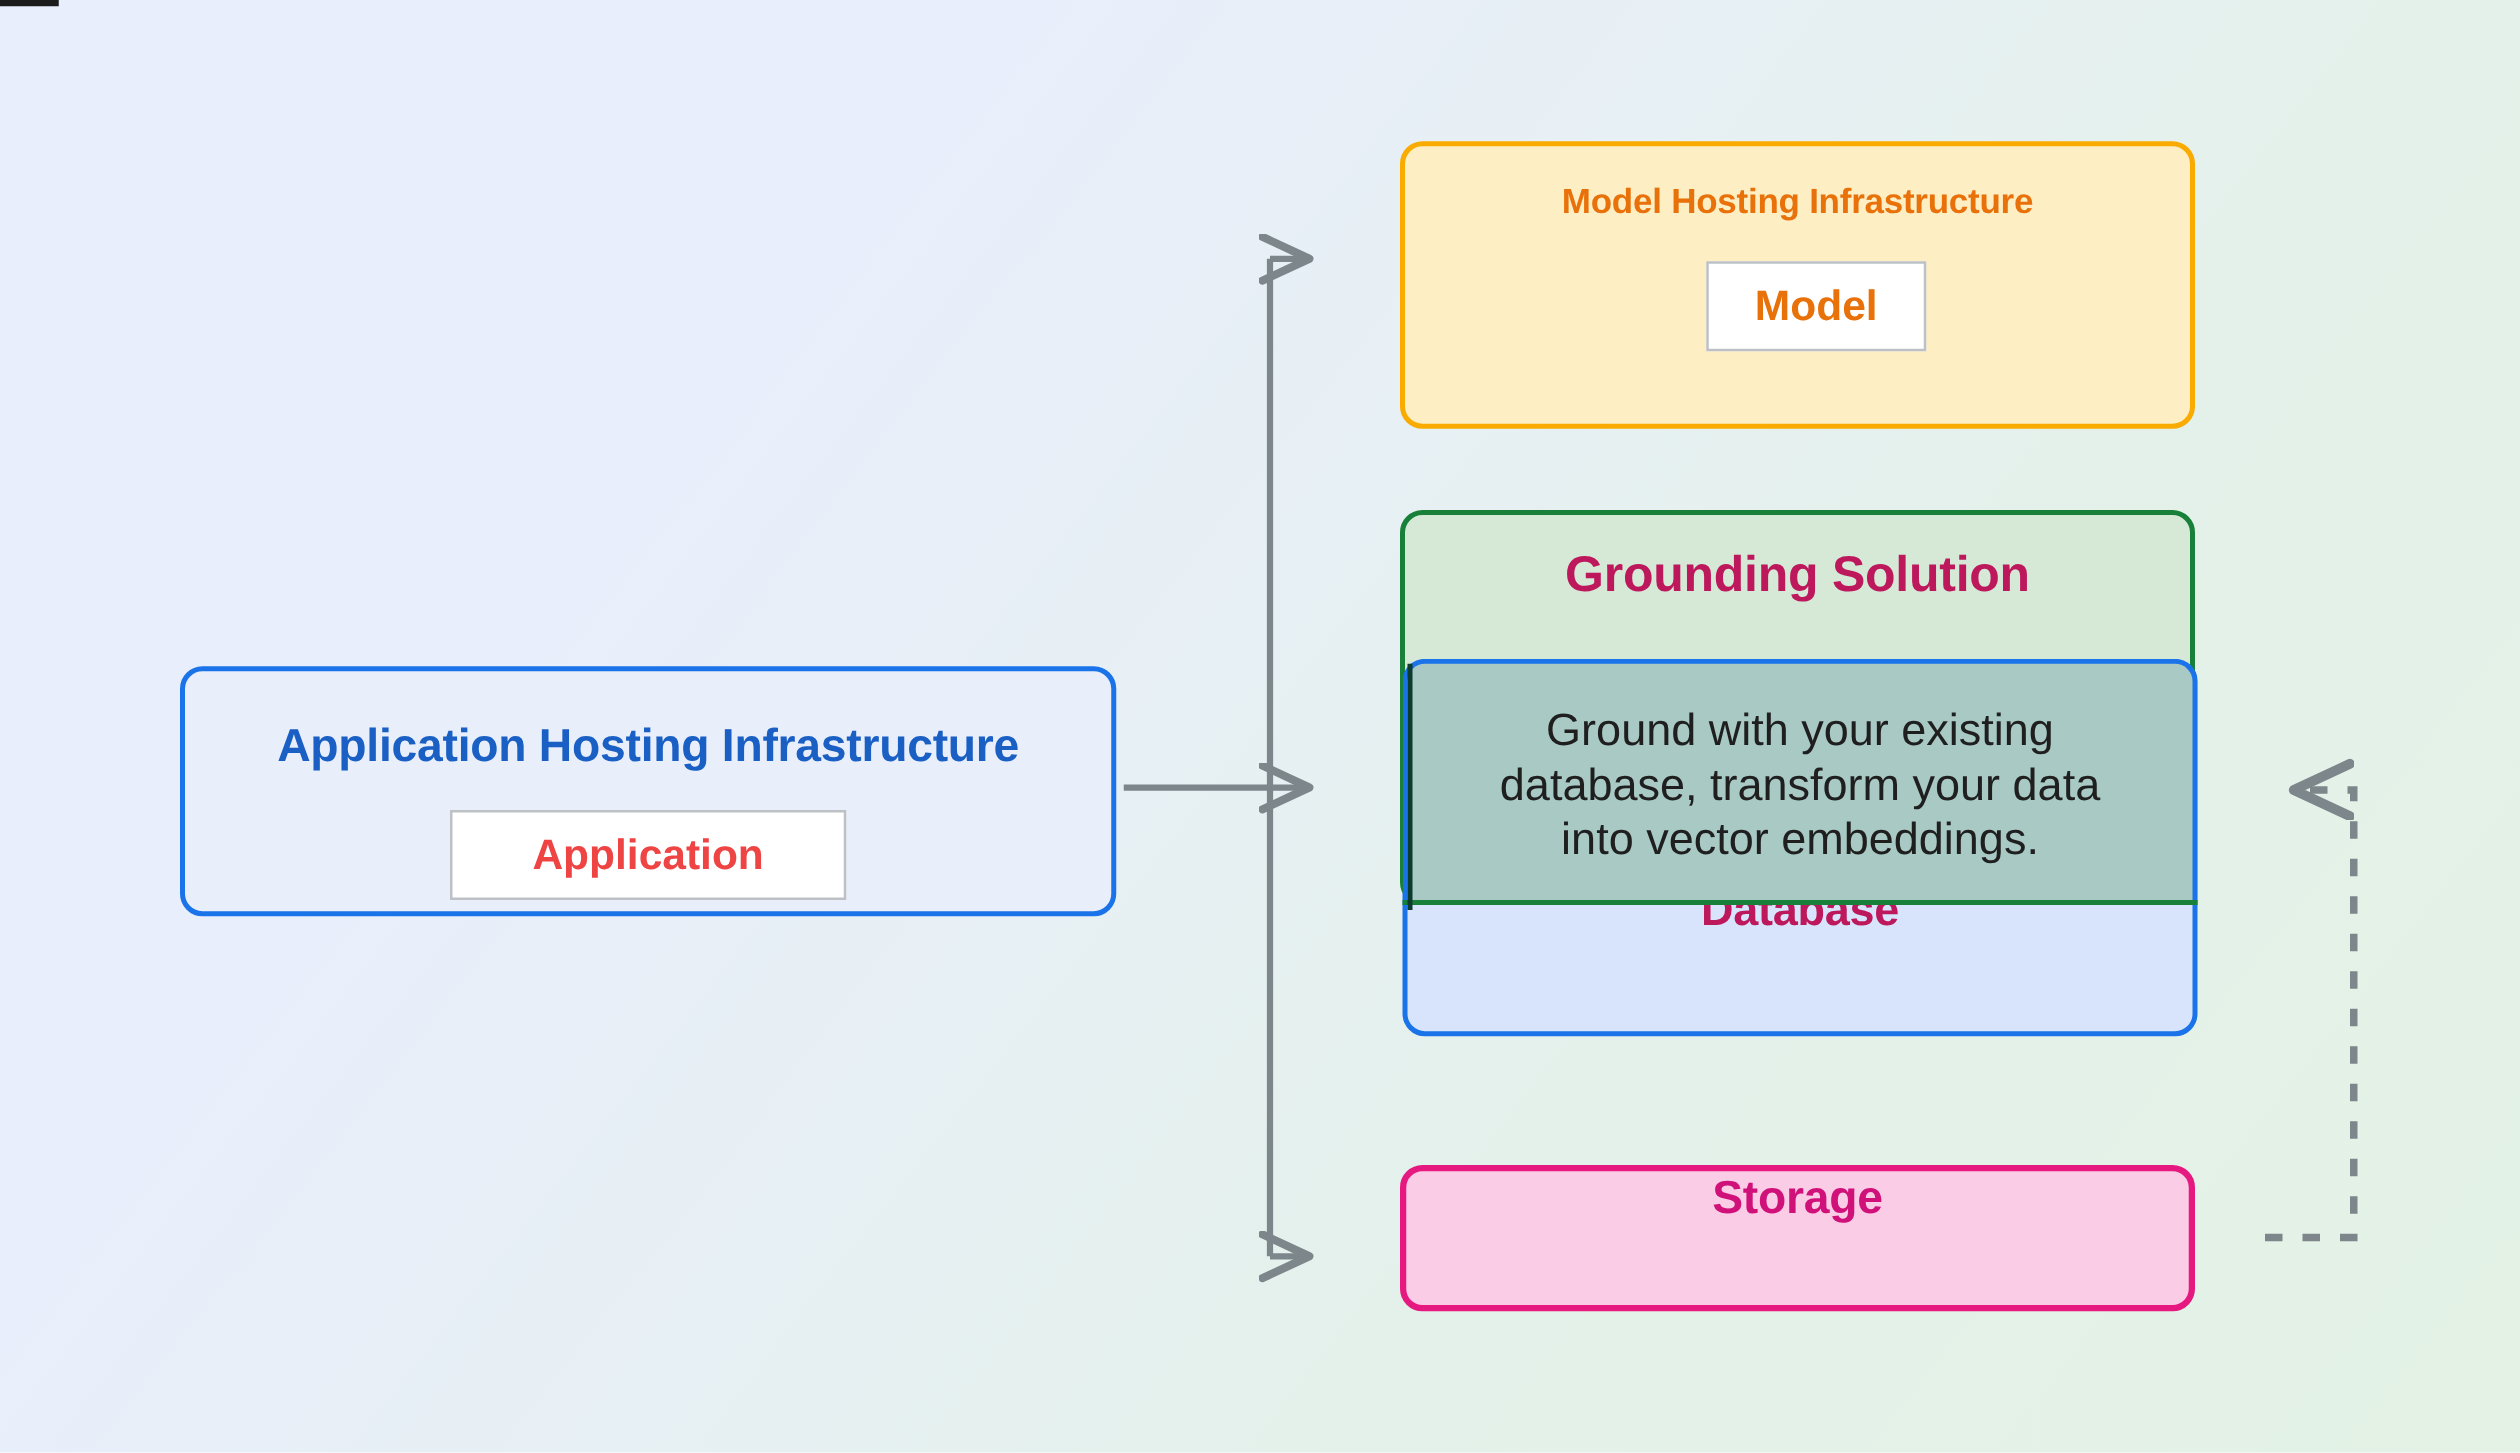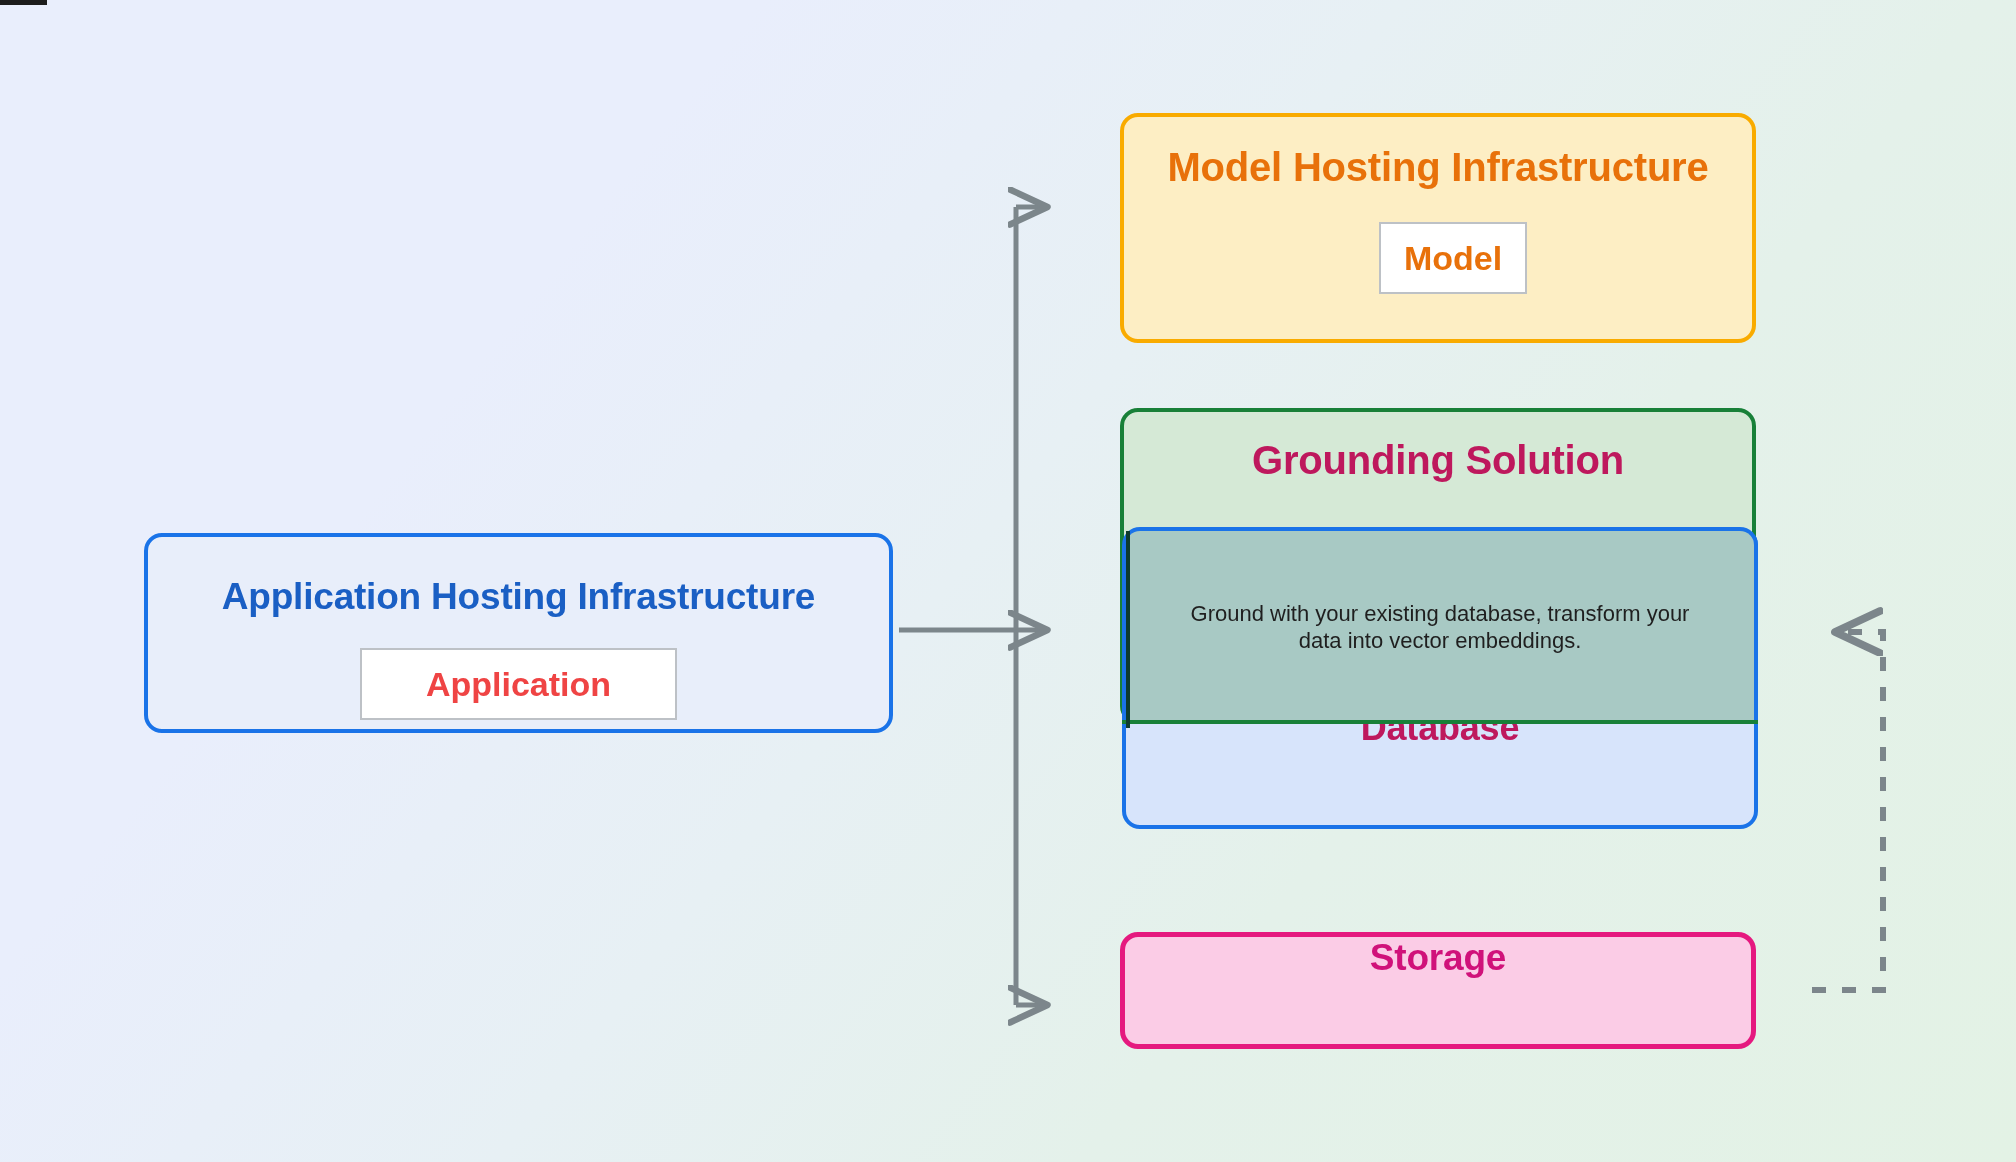--- a/index.html
+++ b/index.html
@@ -81,25 +81,25 @@
 
   
   #model-host {
     left: 1120px; top: 113px;
     width: 636px; height: 230px;
     border: 4px solid #f9ab00;
     background: #fdeec4;
   }
   #model-host .node-title {
     color: #e8710a;
-    font-size: 40px;
+    font-size: 28px;
     margin-top: 28px;
   }
   #model-chip {
-    width: 148px; height: 72px;
+    width: 176px; height: 72px;
     margin-top: 32px;
     color: #e8710a;
     font-size: 34px;
     margin-left: 30px;
   }
 
   
   #grounding {
     left: 1120px; top: 408px;
     width: 636px; height: 316px;
@@ -152,21 +152,21 @@
     background: #188038;
   }
   #overlap-left-edge {
     position: absolute;
     left: 0px; top: 0px;
     width: 4px; height: 197px;
     background: #0d3b2e;
     z-index: 4;
   }
   #overlap-text {
-    font-size: 22px;
+    font-size: 36px;
     color: #1f1f1f;
     line-height: 1.22;
     text-align: center;
     width: 500px;
     font-weight: normal;
   }
 
   
   #storage {
     left: 1120px; top: 932px;

